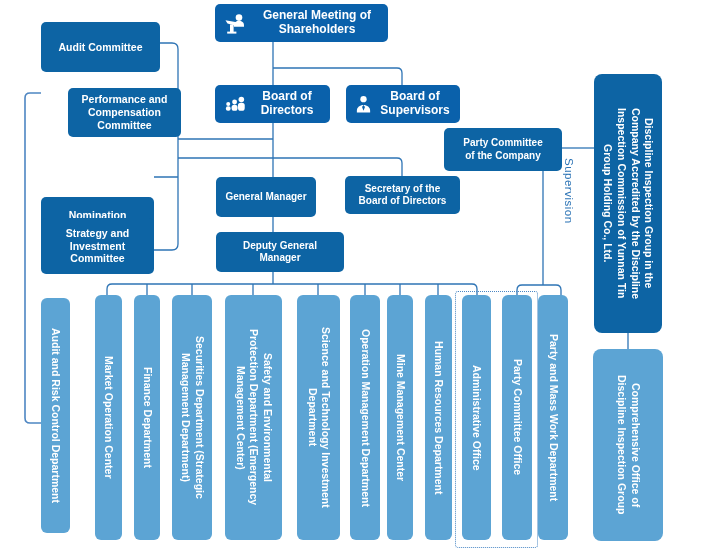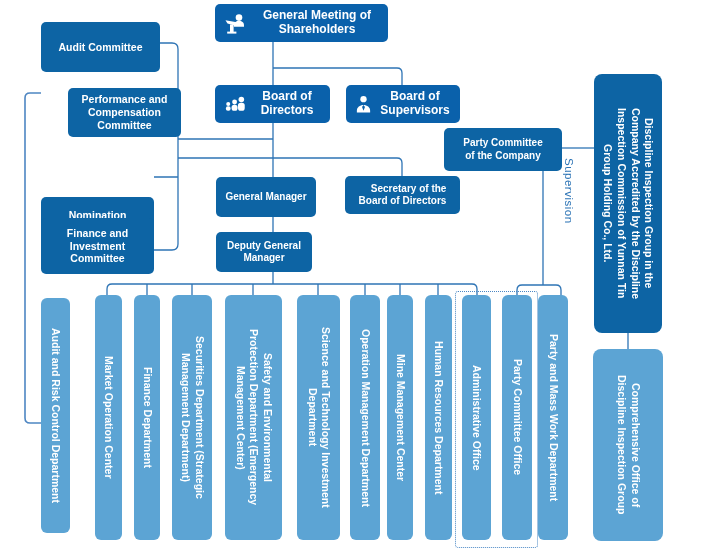--- a/index.html
+++ b/index.html
@@ -60,21 +60,21 @@
     <path class="wire" d="M628,333 V349"></path>
     <path class="wire-light" d="M41,93 H30 Q25,93 25,98 V418 Q25,423 30,423 H41"></path>
   </svg>
 
   <div class="box dark committee" style="left:41px;top:22px;width:119px;height:50px;"><span>Audit Committee</span></div>
   <div class="box dark committee" style="left:41px;top:88px;width:113px;height:49px;margin-left:27px;"><span>Performance and
 Compensation
 Committee</span></div>
   <div class="box dark committee" style="left:41px;top:163px;width:113px;height:50px;margin-top:34px;"><span>Nomination
 Committee</span></div>
-  <div class="box dark committee" style="left:41px;top:218px;width:113px;height:56px;"><span>Finance and
+  <div class="box dark committee" style="left:41px;top:218px;width:113px;height:56px;"><span>Strategy and
 Investment
 Committee</span></div>
 
   <div class="box accent iconbox" style="left:215px;top:4px;width:173px;height:38px;">
     <span class="ic">
       <svg width="24" height="21" viewBox="0 0 24 21">
         <circle cx="15" cy="4.6" r="3.3" fill="#fff"></circle>
         <path d="M10 12.2c0-2.8 2.3-4.4 5-4.4s5 1.6 5 4.4v1.6H10z" fill="#fff"></path>
         <path d="M1.5 7.2 L14 9.6 L12.2 13 L3.5 10.4 Z" fill="#fff"></path>
         <rect x="6" y="11.5" width="3.6" height="7.5" fill="#fff"></rect>
@@ -106,23 +106,23 @@
         <circle cx="10" cy="4.8" r="3.7" fill="#fff"></circle>
         <path d="M2.2 18.4c0-4.2 3.5-6.8 7.8-6.8s7.8 2.6 7.8 6.8v2H2.2z" fill="#fff"></path>
         <path d="M10 11.6l1.7 2.3-1.7 4.4-1.7-4.4z" fill="#0a61ab"></path>
       </svg>
     </span>
     <span class="lbl">Board of
 Supervisors</span>
   </div>
 
   <div class="box dark mid" style="left:216px;top:177px;width:100px;height:40px;"><span>General Manager</span></div>
-  <div class="box dark mid" style="left:345px;top:176px;width:115px;height:38px;text-align:right;"><span>Secretary of the
+  <div class="box dark mid" style="left:345px;top:176px;width:115px;height:38px;"><span>Secretary of the
 Board of Directors</span></div>
-  <div class="box dark mid" style="left:216px;top:232px;width:96px;height:40px;"><span>Deputy General
+  <div class="box dark mid" style="left:216px;top:232px;width:128px;height:40px;"><span>Deputy General
 Manager</span></div>
   <div class="box dark mid" style="left:444px;top:128px;width:118px;height:43px;"><span>Party Committee
 of the Company</span></div>
 
   <div class="box dark tallbox" style="left:594px;top:74px;width:68px;height:259px;">
     <span class="vtext">Discipline Inspection Group in the
 Company Accredited by the Discipline
 Inspection Commission of Yunnan Tin
 Group Holding Co., Ltd.</span>
   </div>

